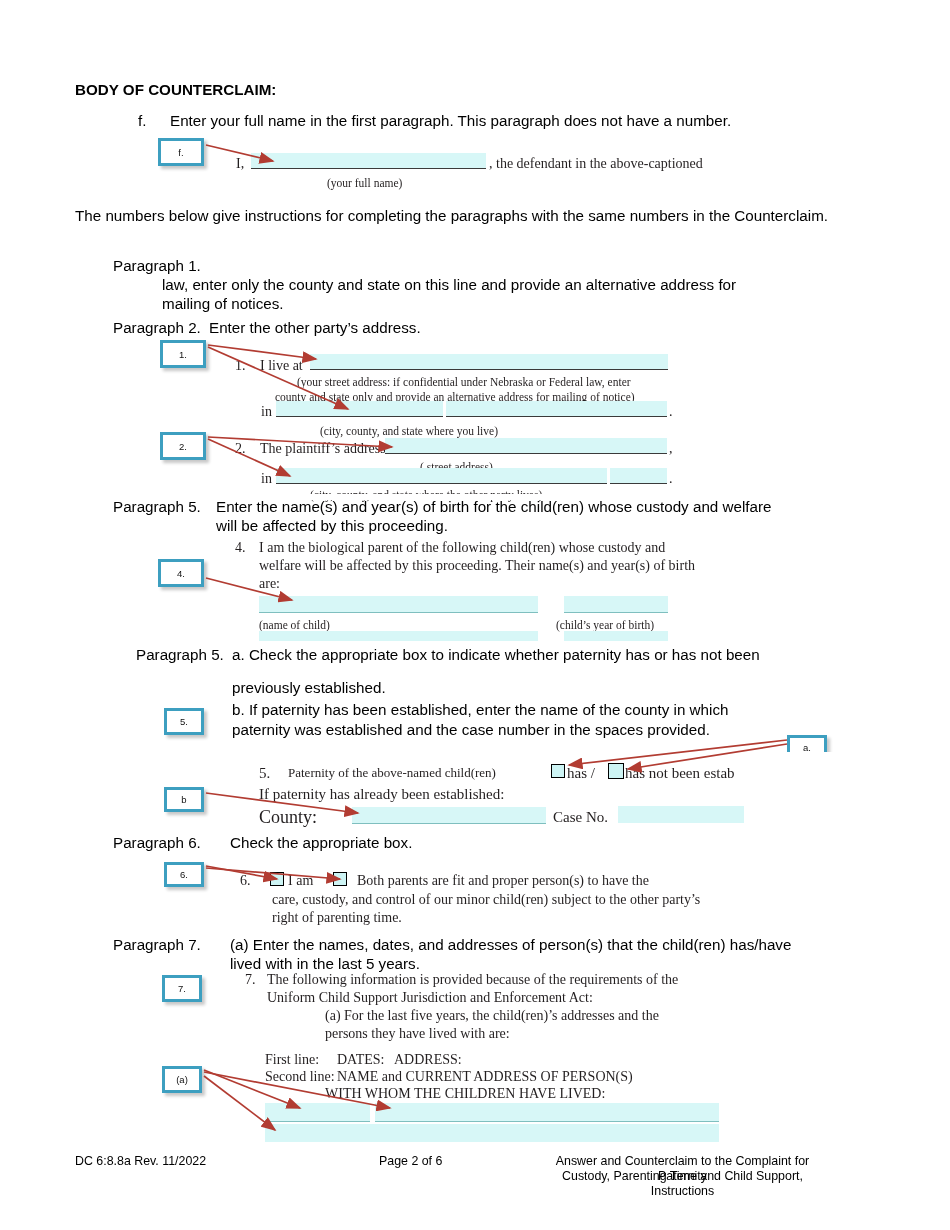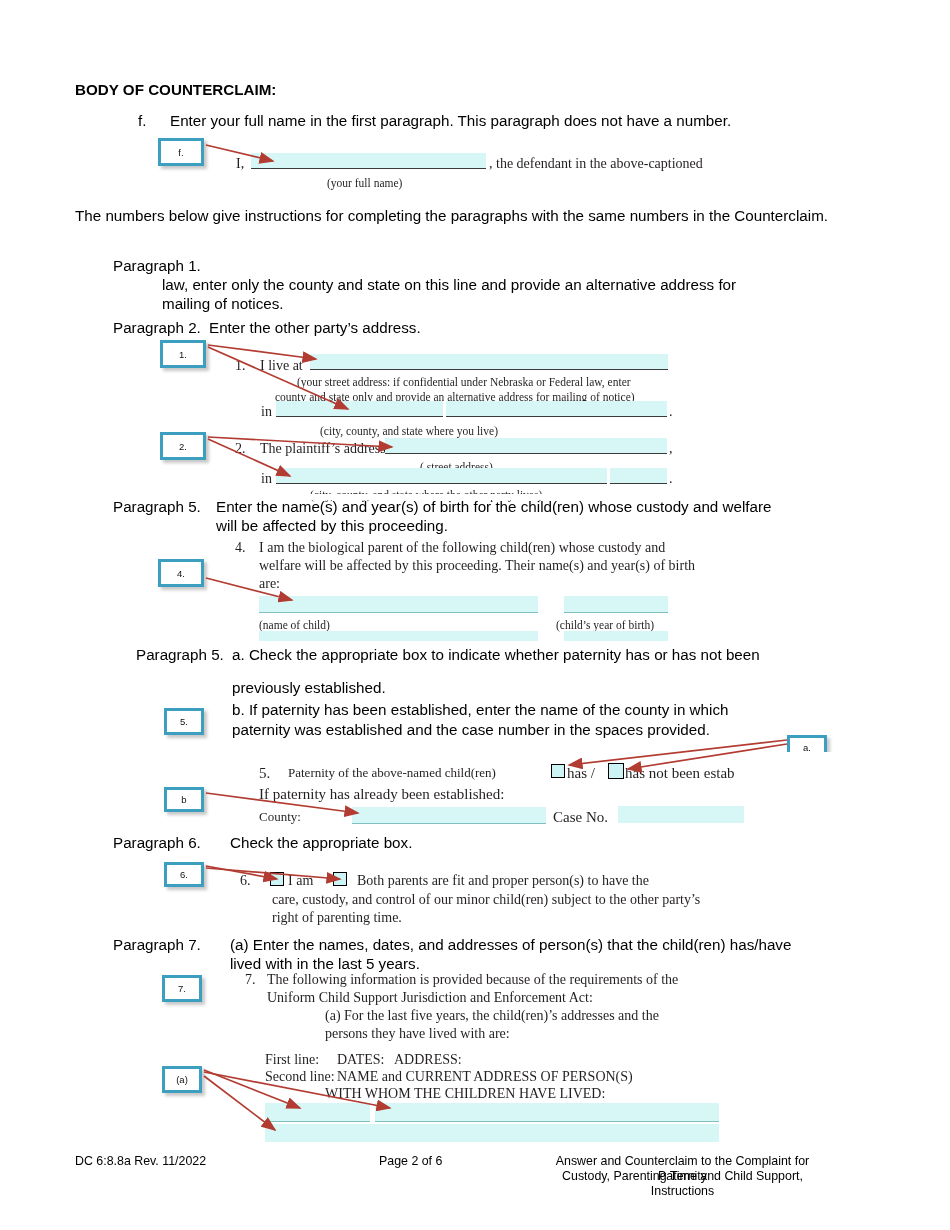--- a/index.html
+++ b/index.html
@@ -153,21 +153,21 @@
   </div>
 
   <div class="frm" style="left:259px;top:764px;font-size:15px;">5.</div>
   <div class="frm" style="left:288px;top:764px;font-size:13px;">Paternity of the above-named child(ren)</div>
   <div class="cbx thin" style="left:551px;top:764px;width:14px;height:14px;"></div>
   <div class="frm" style="left:567px;top:764px;font-size:15px;">has /</div>
   <div class="cbx" style="left:608px;top:763px;width:16px;height:16px;"></div>
   <div class="frm" style="left:625px;top:764px;font-size:15px;">has not been estab</div>
 
   <div class="frm" style="left:259px;top:785px;font-size:15px;">If paternity has already been established:</div>
-  <div class="frm" style="left:259px;top:808px;font-size:13px;">County:</div>
+  <div class="frm" style="left:259px;top:808px;font-size:18px;">County:</div>
   <div class="fld ul2" style="left:352px;top:807px;width:194px;height:16px;"></div>
   <div class="frm" style="left:553px;top:808px;font-size:15px;">Case No.</div>
   <div class="fld" style="left:618px;top:806px;width:126px;height:17px;"></div>
 
   <div class="mask" style="left:748px;top:752px;width:145px;height:80px;"></div>
 
   <div class="ins" style="left:113px;top:833px;">Paragraph 6.</div>
   <div class="ins" style="left:230px;top:833px;width:600px;">Check the appropriate box.</div>
 
   <div class="callout" style="left:164px;top:862px;width:40px;height:25px;">

